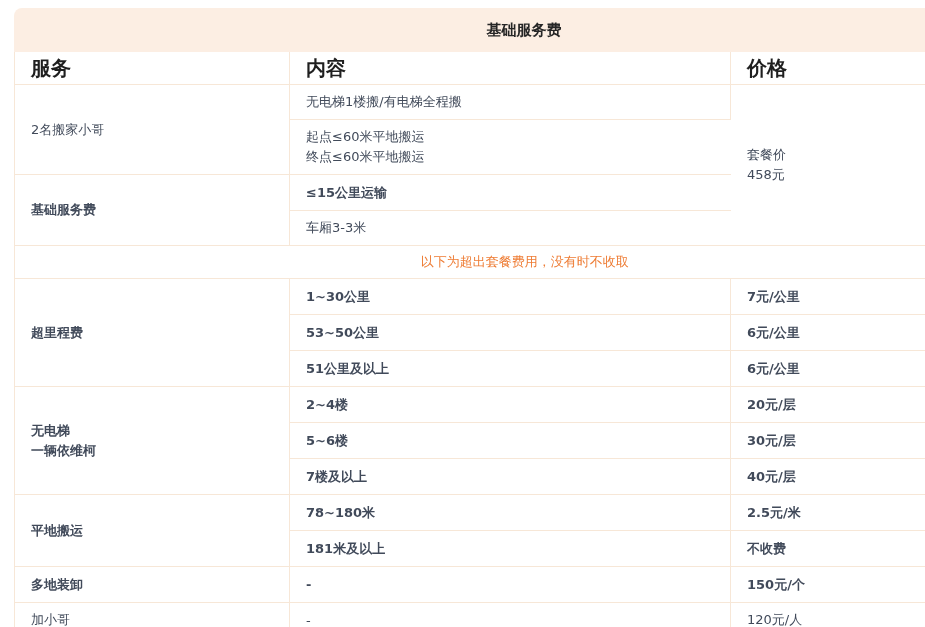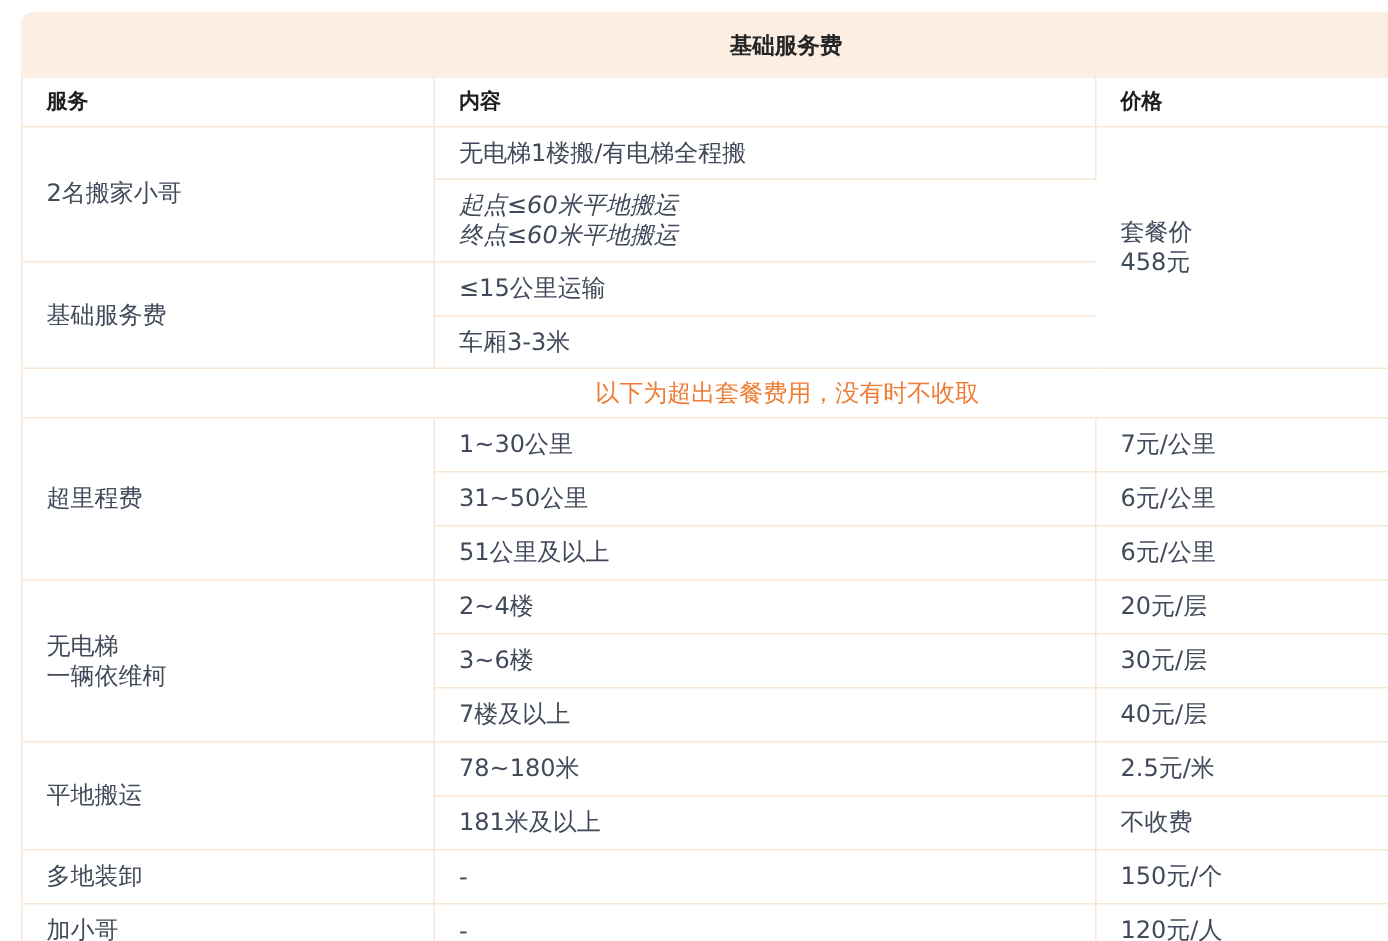--- a/index.html
+++ b/index.html
@@ -33,36 +33,36 @@
     border-collapse: collapse;
     table-layout: fixed;
     border-left: 1px solid #f7e7d7;
   }
   .price-table th, .price-table td {
     border-bottom: 1px solid #f7e7d7;
     border-right: 1px solid #f7e7d7;
     padding: 0 0 0 16px;
     text-align: left;
     vertical-align: middle;
-    font-size: 16px;
+    font-size: 13px;
     color: #414a5a;
     font-weight: 400;
     overflow: hidden;
     white-space: nowrap;
   }
   .price-table th {
-    font-size: 14px;
+    font-size: 20px;
     font-weight: 700;
     color: #1f1f1f;
     height: 32px;
   }
   .price-table td:last-child, .price-table th:last-child { border-right: none; }
   tr.h34 td { height: 34px; }
-  tr.h35 td { height: 35px; }
-  tr.h54 td { height: 54px; font-style: italic; }
+  tr.h35 td { height: 35px; font-weight: bold; }
+  tr.h54 td { height: 54px; }
   td.banner-cell {
     height: 32px;
     text-align: center;
     padding: 0;
     color: #ee7c34;
     border-right: none;
   }
   .two-line span { display: block; line-height: 20px; }
 </style>
 </head>
@@ -114,38 +114,38 @@
     <tr>
       <td colspan="3" class="banner-cell">以下为超出套餐费用，没有时不收取</td>
     </tr>
 
     <tr class="h35">
       <td rowspan="3">超里程费</td>
       <td>1~30公里</td>
       <td>7元/公里</td>
     </tr>
     <tr class="h35">
-      <td>31~50公里</td>
+      <td>53~50公里</td>
       <td>6元/公里</td>
     </tr>
     <tr class="h35">
       <td>51公里及以上</td>
       <td>6元/公里</td>
     </tr>
 
     <tr class="h35">
       <td rowspan="3" class="two-line">
         <span>无电梯</span>
         <span>一辆依维柯</span>
       </td>
       <td>2~4楼</td>
       <td>20元/层</td>
     </tr>
     <tr class="h35">
-      <td>3~6楼</td>
+      <td>5~6楼</td>
       <td>30元/层</td>
     </tr>
     <tr class="h35">
       <td>7楼及以上</td>
       <td>40元/层</td>
     </tr>
 
     <tr class="h35">
       <td rowspan="2">平地搬运</td>
       <td>78~180米</td>

